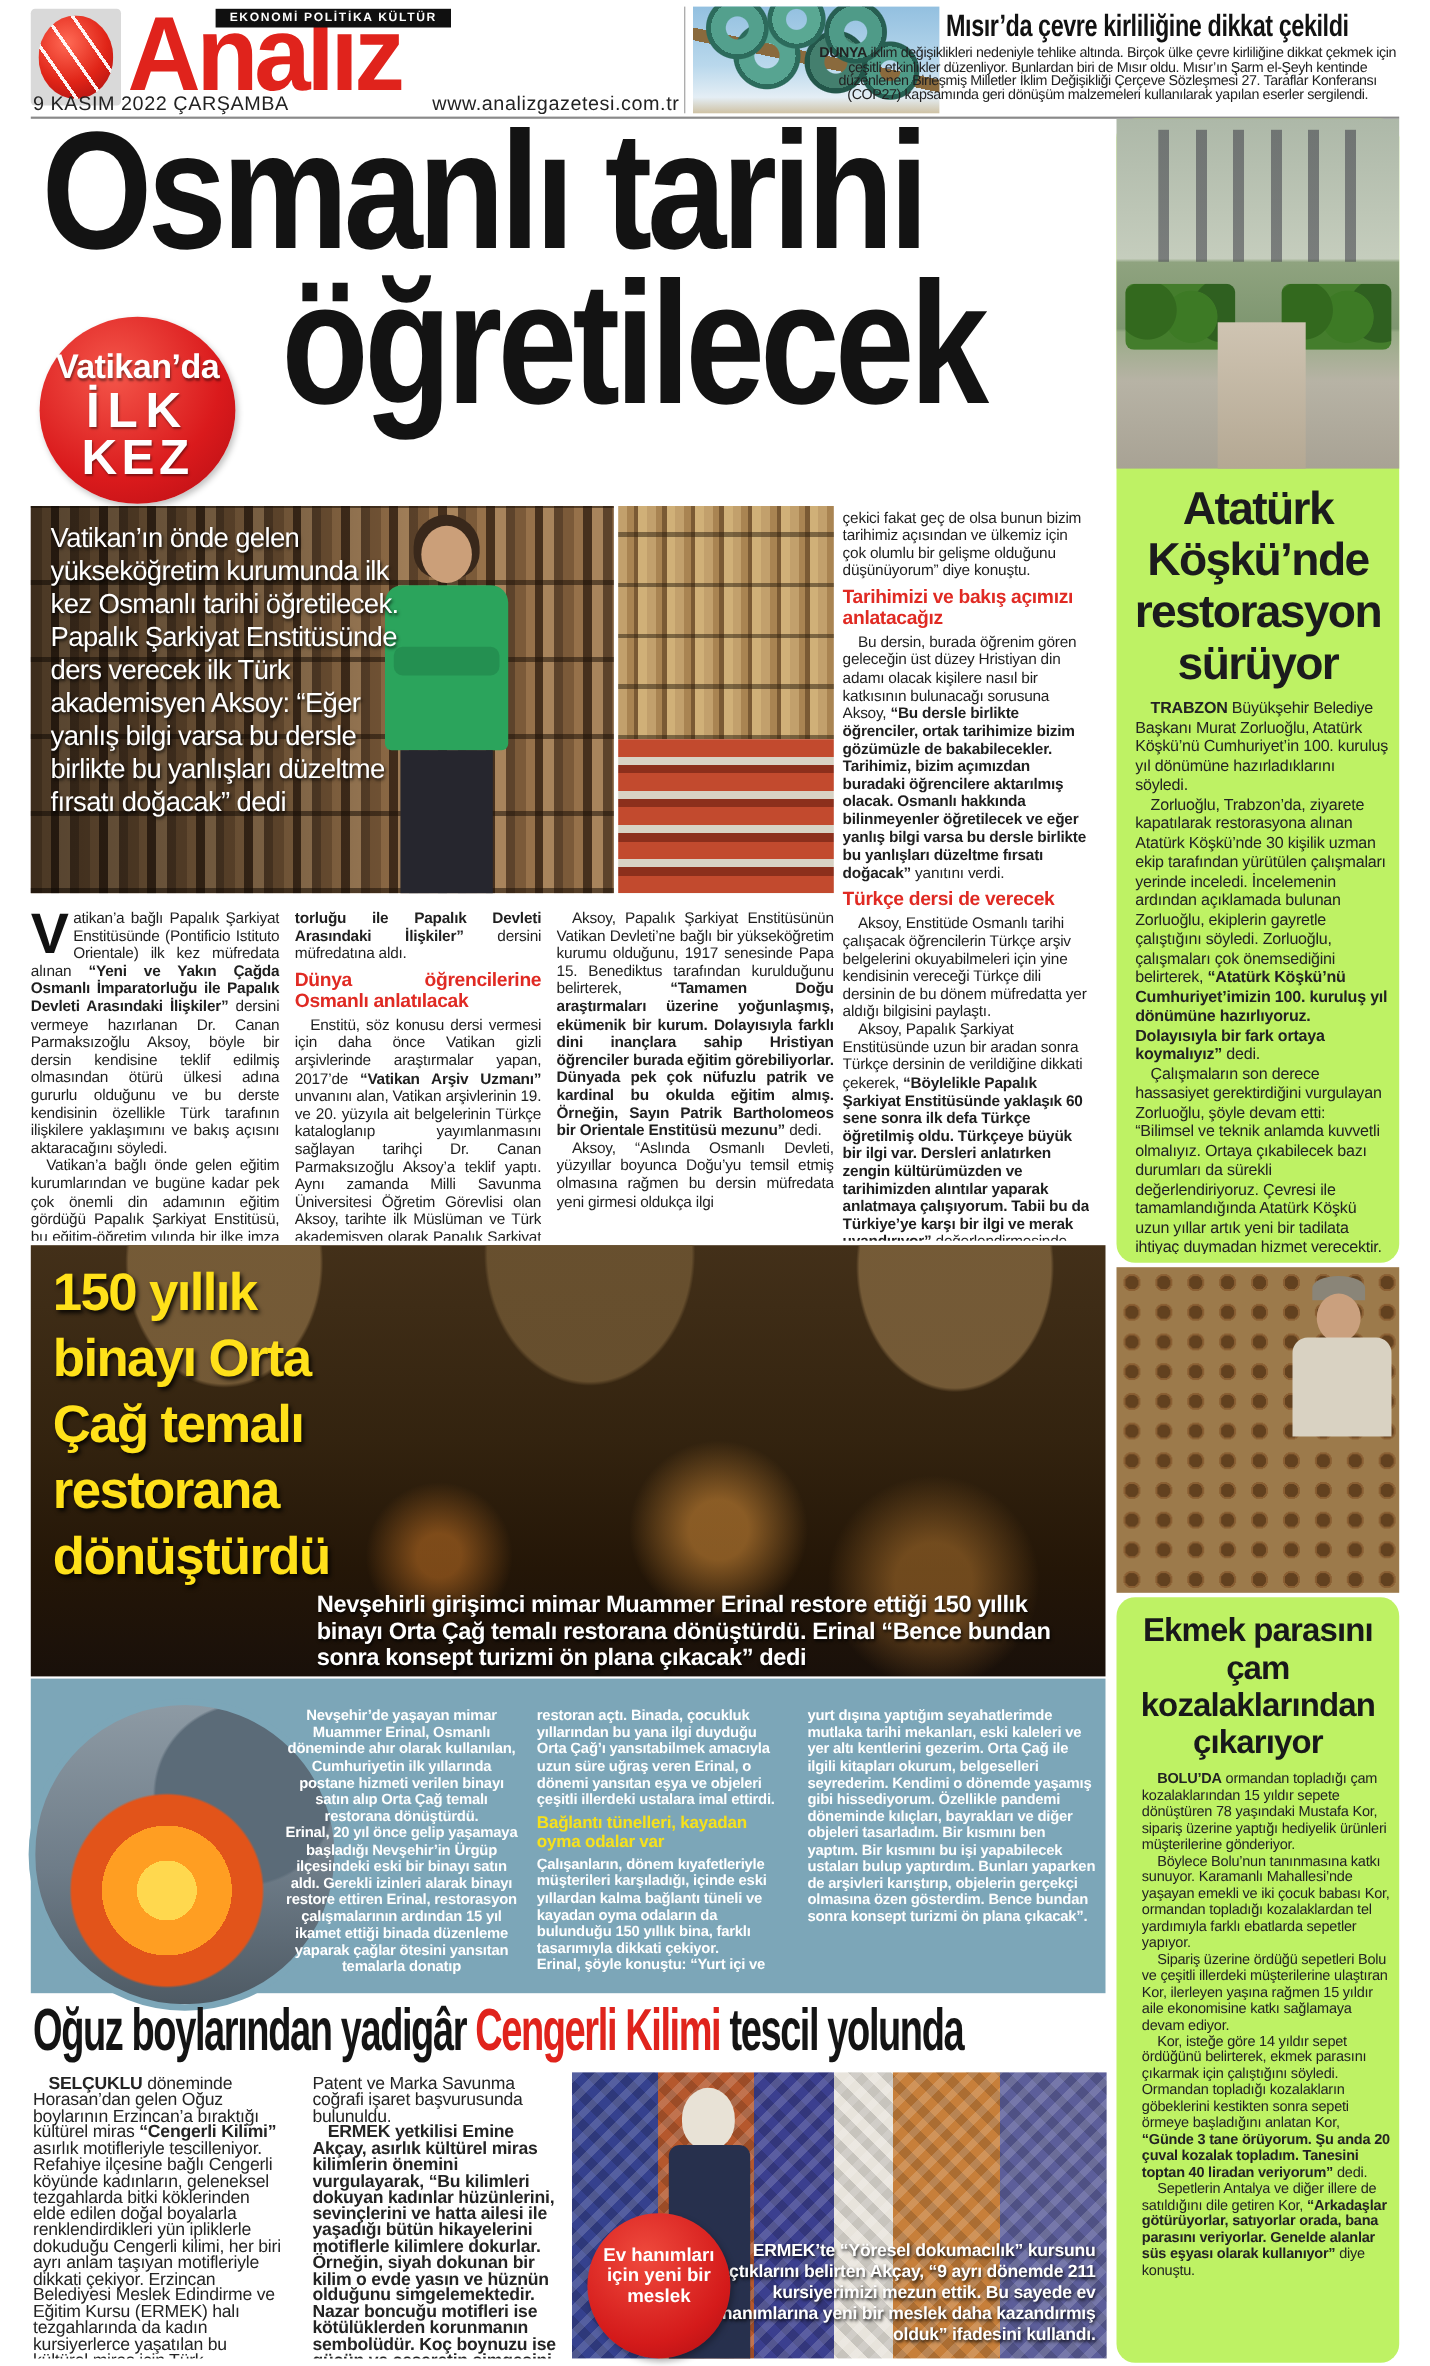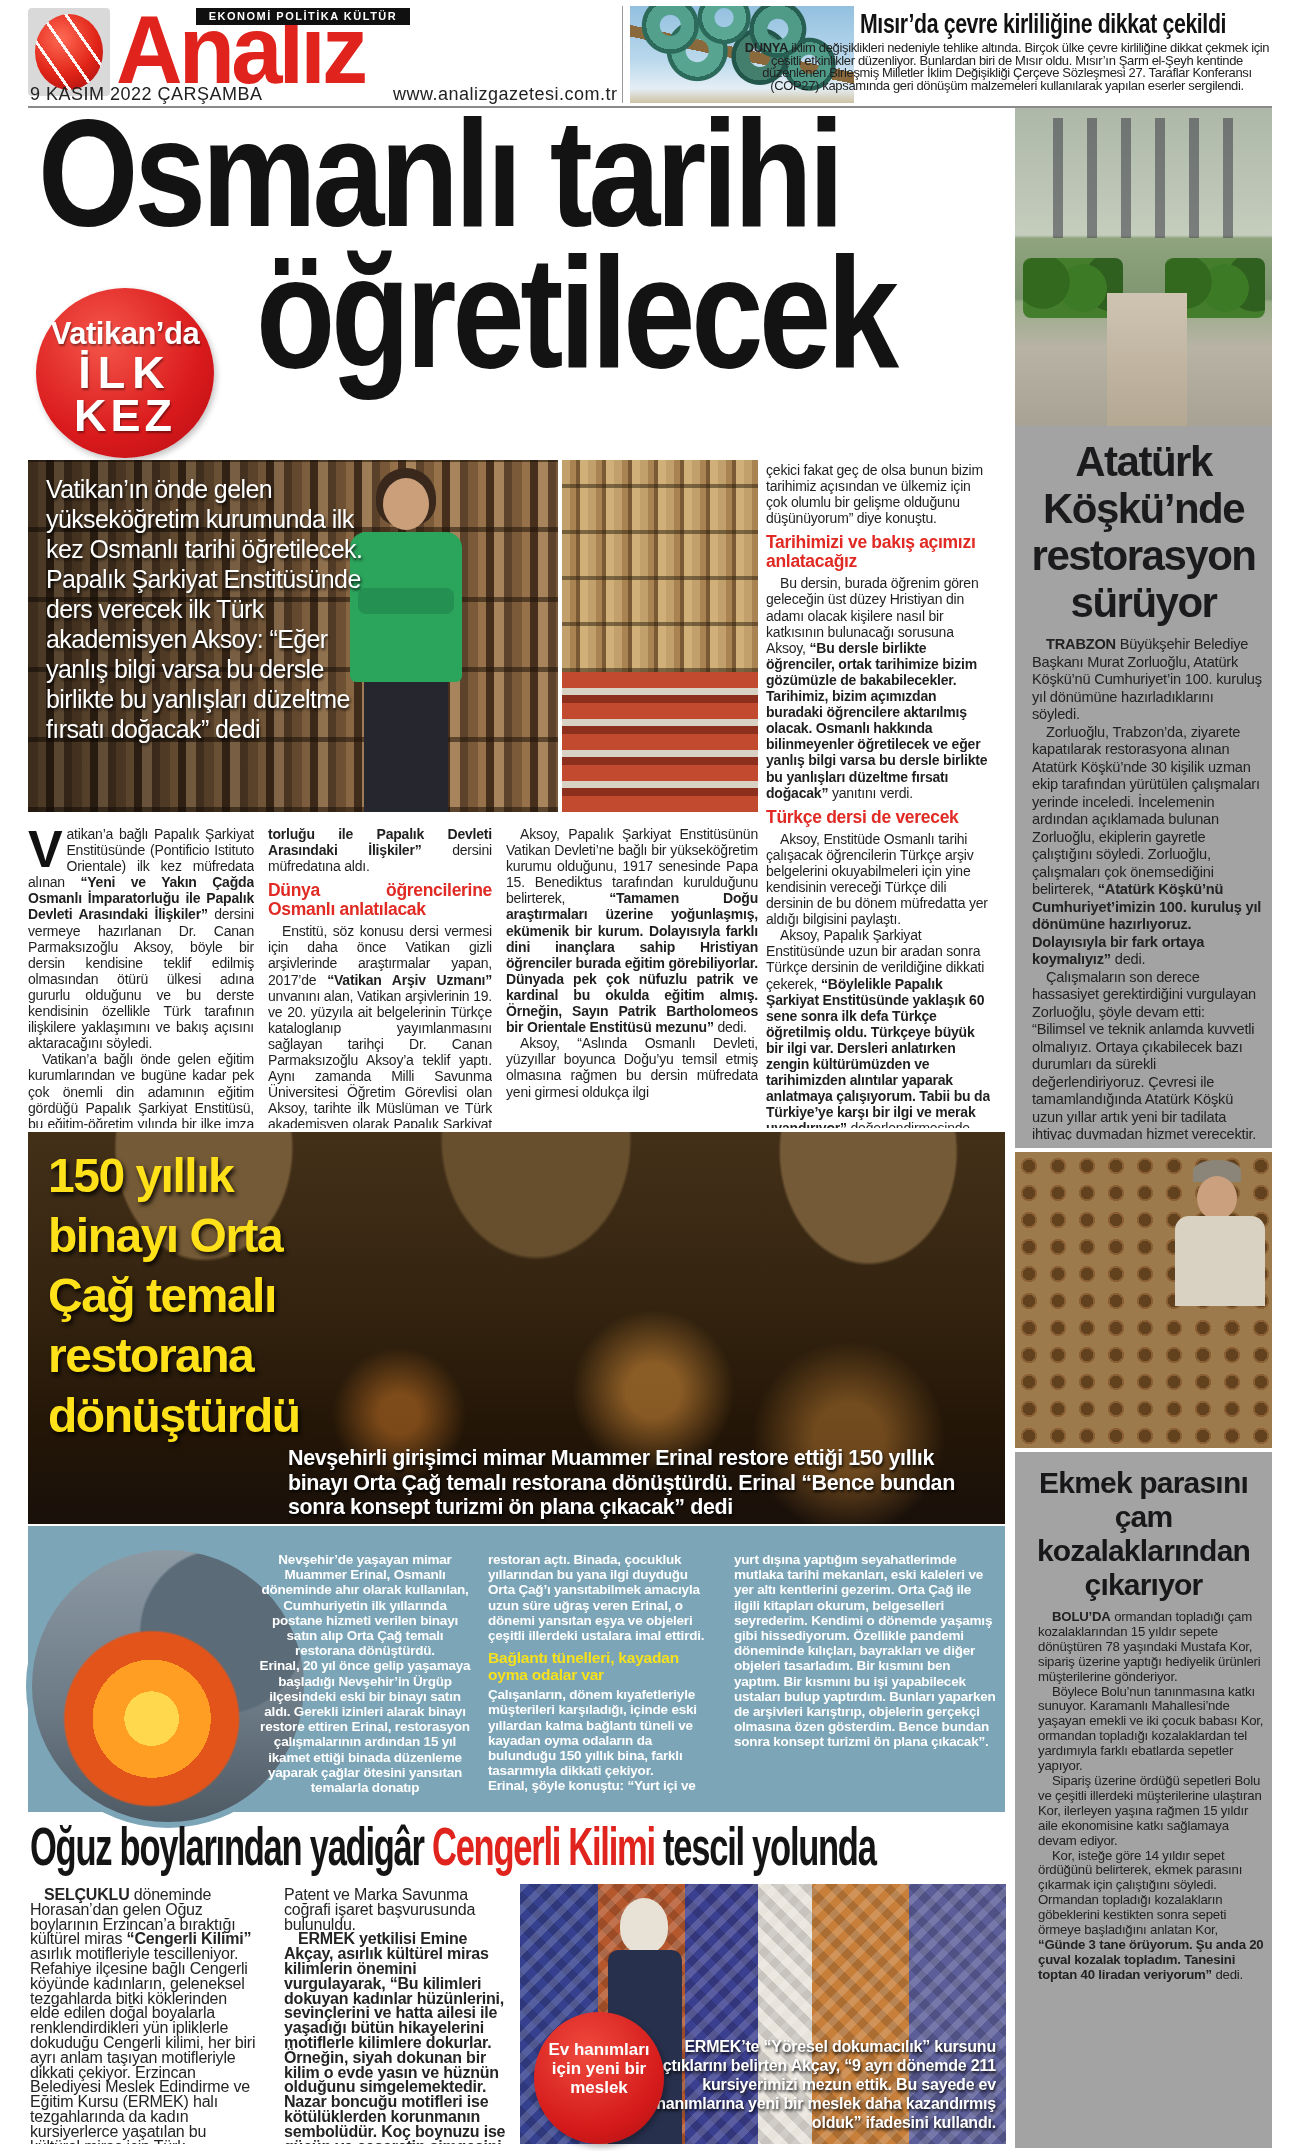--- a/index.html
+++ b/index.html
@@ -58,21 +58,21 @@
   .overlaytext{color:#fff;font-weight:normal;font-size:25px;line-height:30px;letter-spacing:-.6px;
                text-shadow:1px 2px 3px rgba(0,0,0,.85);}
   
   .col{font-size:14px;line-height:16.1px;letter-spacing:-.2px;color:#1f1f1f;}
   .just{text-align:justify;}
   .col p{margin:0;}
   .ind{text-indent:14px;}
   .dropcap{float:left;font-size:52px;line-height:42px;font-weight:bold;padding:2px 4px 0 0;color:#111;}
   .redsub{color:#e02a23;font-weight:bold;font-size:17.5px;line-height:19px;margin:7px 0 4px 0;letter-spacing:-.3px;}
   
-  .bluepanel{background:#a3a3a3;}
+  .bluepanel{background:#bef264;border-radius:17px;}
   .ph-kosk{background:linear-gradient(180deg,#adb8a8 0%,#c5cdbd 40%,#8fa37f 41%,#7e9670 60%,#98ab86 61%,#b7b3a5 75%,#a8a294 100%);}
   .kosk-bldg{background:linear-gradient(180deg,#e8e8e4 0 70%,#cfcfc8 100%);
      background-image:repeating-linear-gradient(90deg, rgba(60,60,70,.55) 0 10px, rgba(0,0,0,0) 10px 34px);}
   .kosk-hedge{background:radial-gradient(circle at 20% 40%, #33691e 0 30%, rgba(0,0,0,0) 31%),
      radial-gradient(circle at 60% 50%, #3d7a25 0 35%, rgba(0,0,0,0) 36%),
      radial-gradient(circle at 90% 40%, #2f6020 0 30%, rgba(0,0,0,0) 31%),#447d2c;border-radius:8px;}
   .kosk-path{background:linear-gradient(180deg,#cfc4b2,#b4a893);}
   .kosk-h{font-weight:bold;font-size:42px;line-height:47px;letter-spacing:-1.5px;text-align:center;color:#1b1b1d;}
   .sbody{font-size:14.6px;line-height:17.5px;letter-spacing:-.2px;color:#222;}
   .sbody p{margin:0;}
@@ -251,16 +251,17 @@
     <div class="abs pc-head" style="left:182px;top:24px;width:40px;height:44px;"></div>
     <div class="abs pc-man" style="left:160px;top:64px;width:90px;height:90px;"></div>
   </div>
   <div class="abs bluepanel" style="left:1015px;top:1452px;width:257px;height:696px;">
     <div class="abs ekmek-h" style="left:5px;top:14px;width:247px;">Ekmek parasını çam kozalaklarından çıkarıyor</div>
     <div class="abs ebody" style="left:23px;top:158px;width:226px;height:528px;overflow:hidden;">
       <p class="ind"><b>BOLU’DA</b><span> ormandan topladığı çam kozalaklarından 15 yıldır sepete dönüştüren 78 yaşındaki Mustafa Kor, sipariş üzerine yaptığı hediyelik ürünleri müşterilerine gönderiyor.</span></p>
       <p class="ind"><span>Böylece Bolu’nun tanınmasına katkı sunuyor. Karamanlı Mahallesi’nde yaşayan emekli ve iki çocuk babası Kor, ormandan topladığı kozalaklardan tel yardımıyla farklı ebatlarda sepetler yapıyor.</span></p>
       <p class="ind"><span>Sipariş üzerine ördüğü sepetleri Bolu ve çeşitli illerdeki müşterilerine ulaştıran Kor, ilerleyen yaşına rağmen 15 yıldır aile ekonomisine katkı sağlamaya devam ediyor.</span></p>
       <p class="ind"><span>Kor, isteğe göre 14 yıldır sepet ördüğünü belirterek, ekmek parasını çıkarmak için çalıştığını söyledi. Ormandan topladığı kozalakların göbeklerini kestikten sonra sepeti örmeye başladığını anlatan Kor, </span><b>“Günde 3 tane örüyorum. Şu anda 20 çuval kozalak topladım. Tanesini toptan 40 liradan veriyorum”</b><span> dedi.</span></p>
+      <p class="ind"><span>Sepetlerin Antalya ve diğer illere de satıldığını dile getiren Kor, </span><b>“Arkadaşlar götürüyorlar, satıyorlar orada, bana parasını veriyorlar. Genelde alanlar süs eşyası olarak kullanıyor”</b><span> diye konuştu.</span></p>
     </div>
   </div>
 
 </div>
 
 </body></html>

